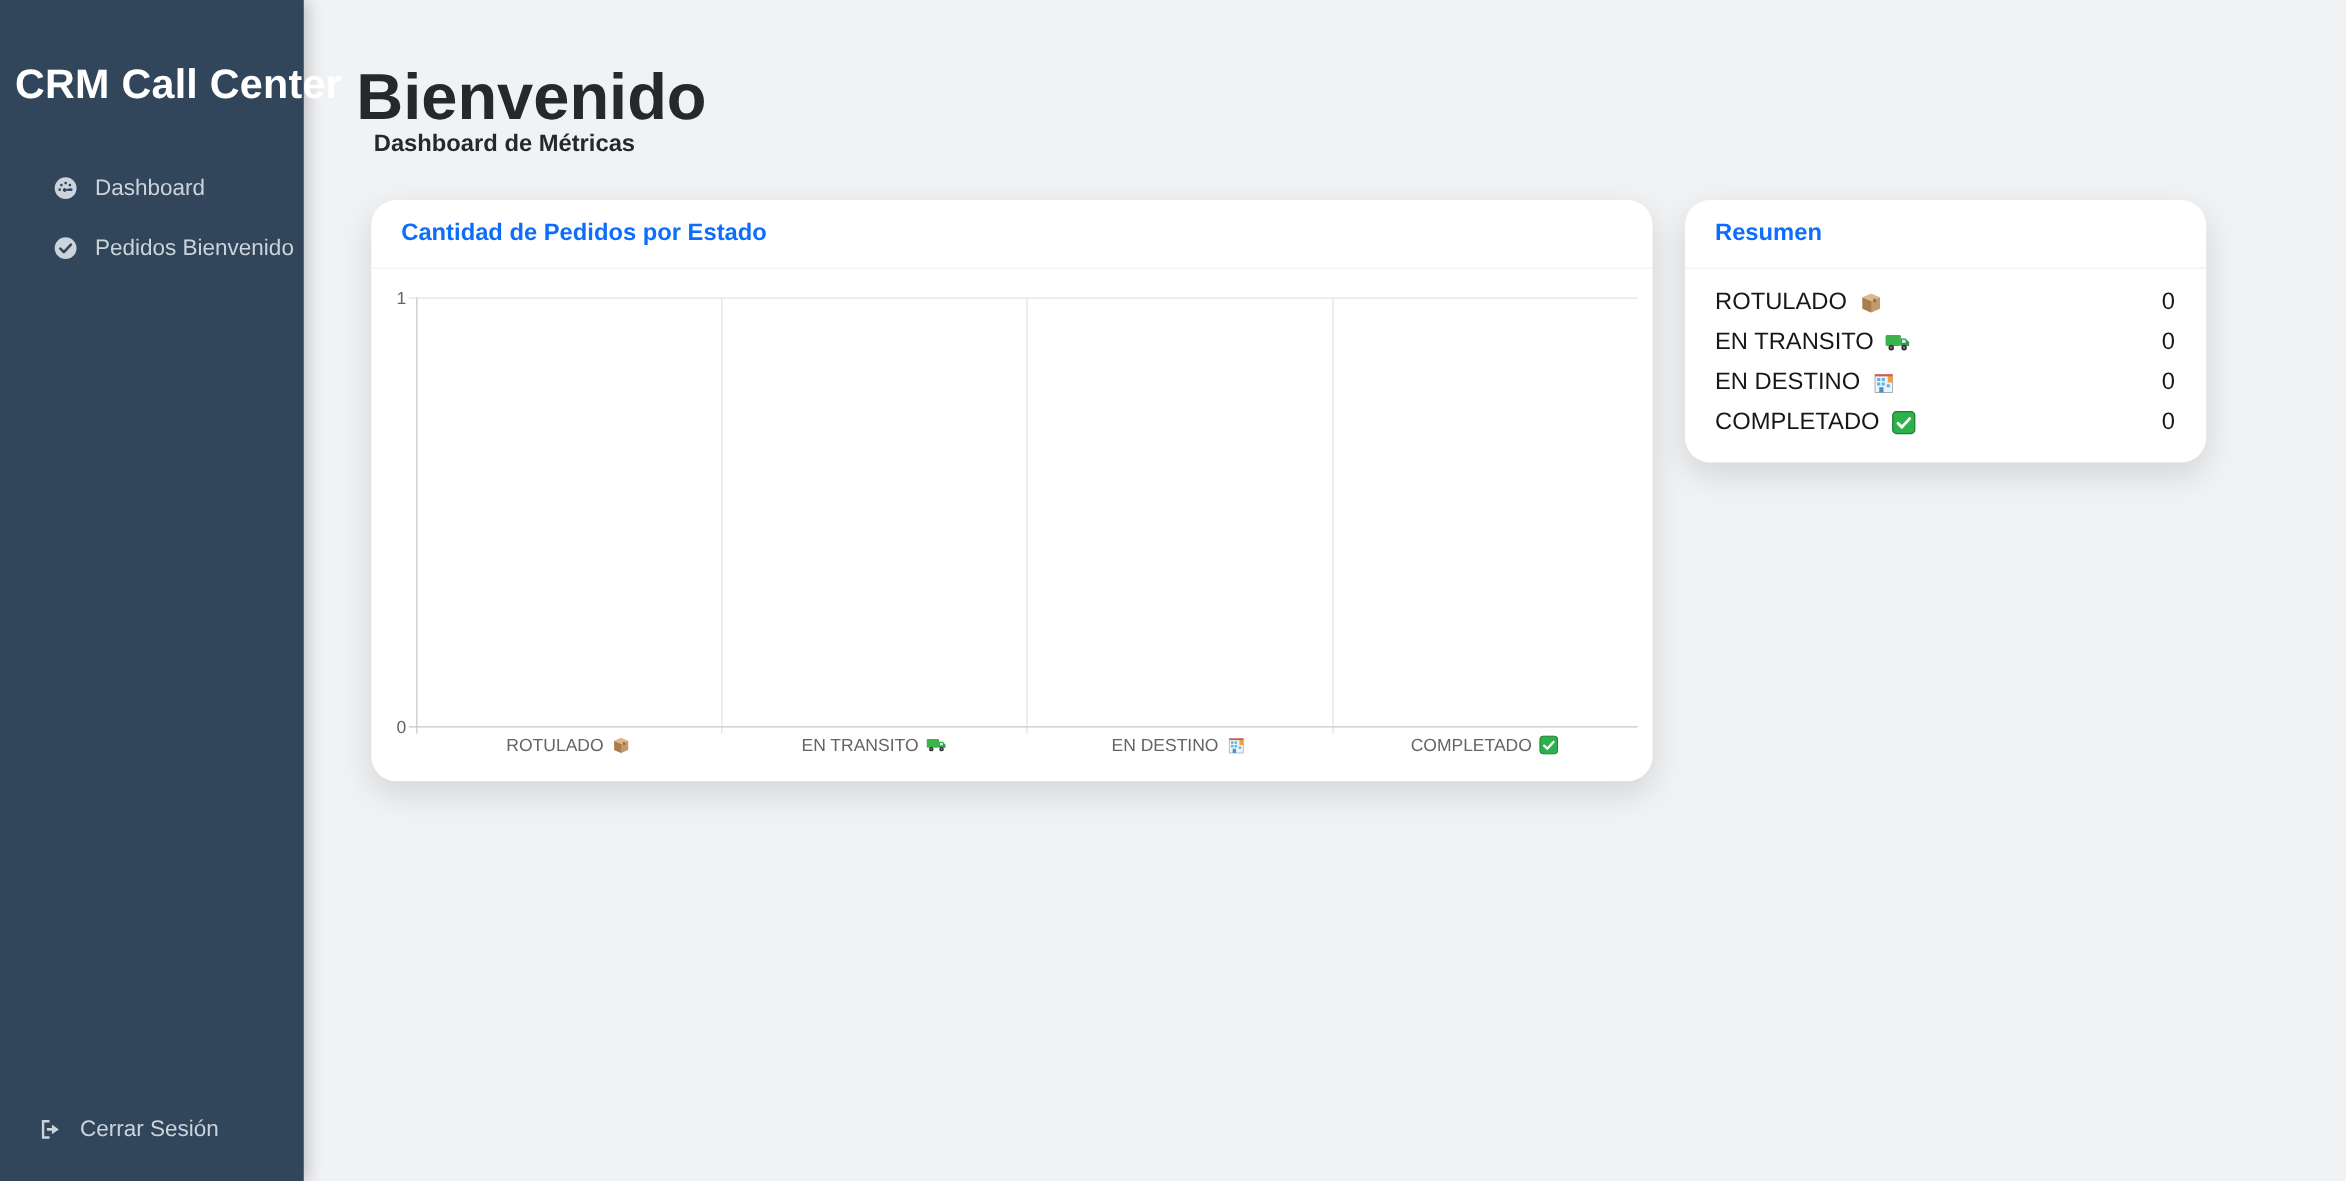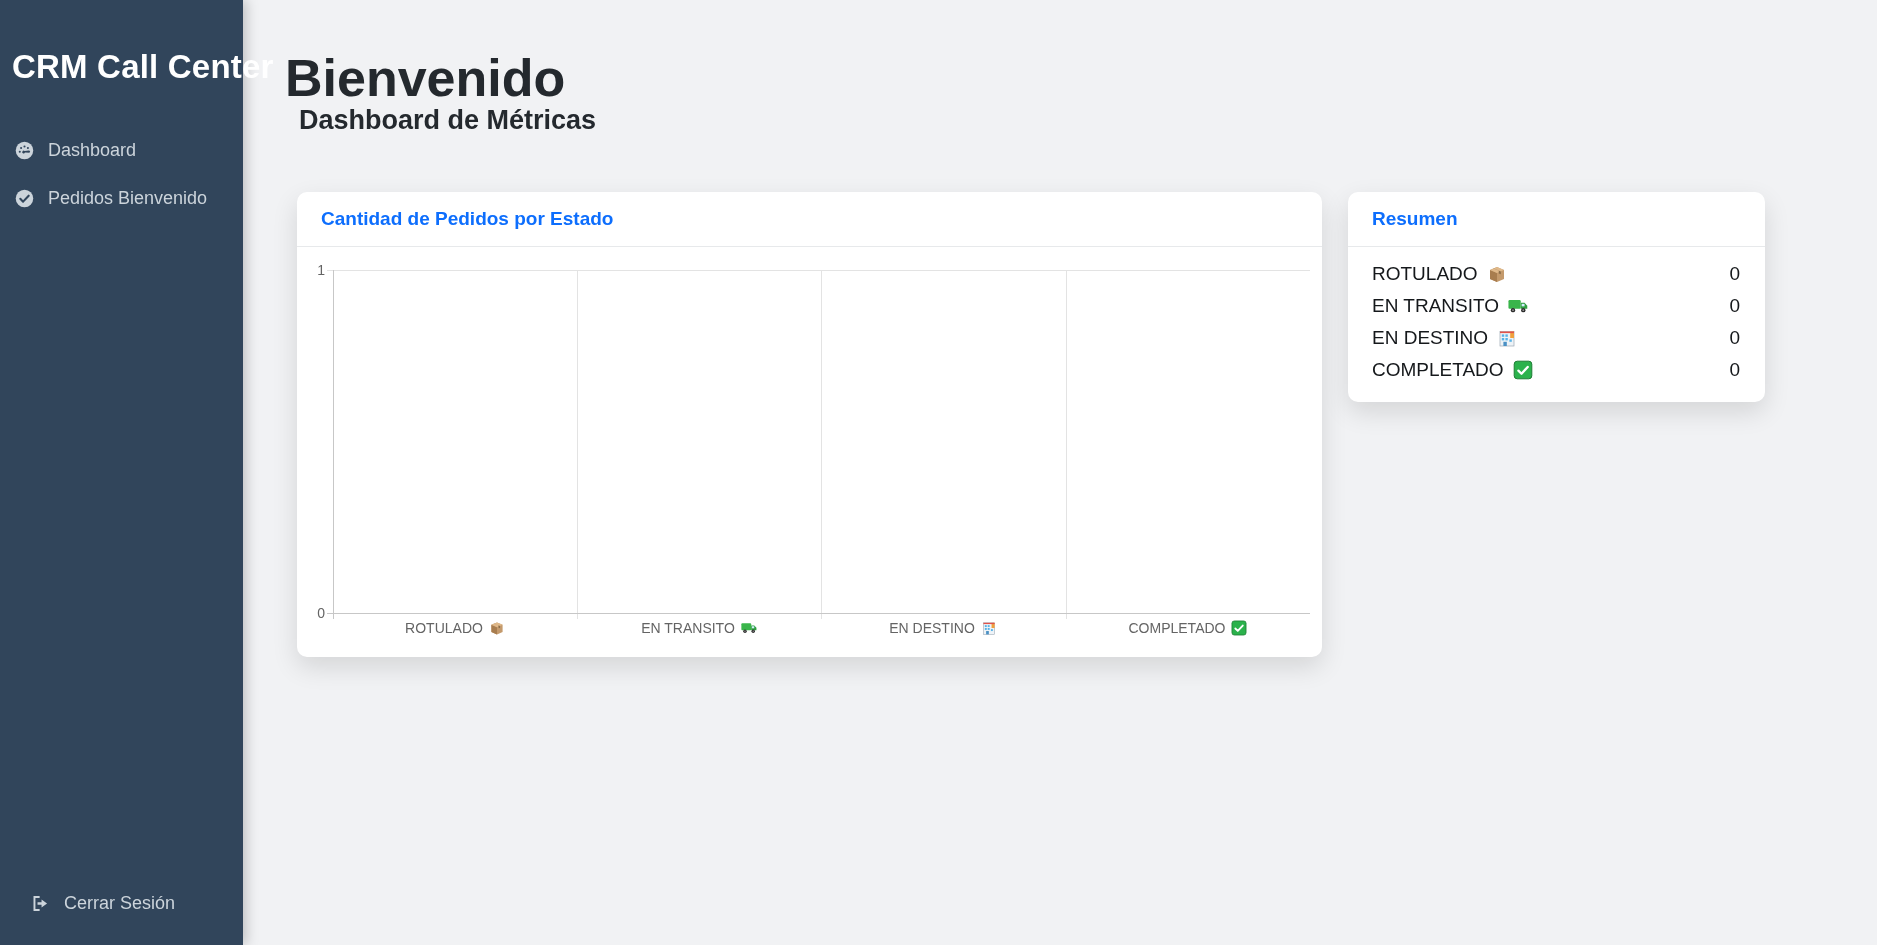--- a/index.html
+++ b/index.html
@@ -15,44 +15,43 @@
     position:absolute; left:0; top:0; width:243px; height:945px;
     background:#31455b;
     box-shadow:3px 0 12px rgba(0,0,0,.22);
     z-index:5;
   }
   .brand {
     position:absolute; left:12px; top:48px;
     font-size:33px; font-weight:700; color:#ffffff; letter-spacing:.2px;
     white-space:nowrap;
   }
-  .nav { position:absolute; top:126px; left:0; right:0; }
+  .nav { position:absolute; top:126px; left:0; right:0;padding-left:28px; }
   .nav-item, .logout-item {
     display:flex; align-items:center; height:48px; padding:0 12px;
     color:#ccd4db; font-size:18px; cursor:pointer; white-space:nowrap;
   }
   .s-icon { width:24px; height:24px; margin-right:12px; flex:0 0 24px; display:flex; align-items:center; justify-content:center; }
   .s-icon svg { width:21px; height:21px; }
   .logout-item { position:absolute; left:16px; right:0; bottom:18px; }
 
   
   .main { position:absolute; left:243px; top:0; right:0; bottom:0; }
   .welcome {
     position:absolute; left:42px; top:48px;
     font-size:52px; font-weight:700; color:#24292e;
   }
   .subtitle {
     position:absolute; left:56px; top:105px;
-    font-size:27px; font-weight:700; color:#24292e;
+    font-size:19px; font-weight:700; color:#24292e;
   }
 
   .card {
-    position:absolute; background:#ffffff; border-radius:10px;
+    position:absolute; background:#ffffff; border-radius:20px;
     box-shadow:0 10px 26px rgba(0,0,0,.12);
-    margin-top:32px;
   }
   .chart-card { left:54px; top:160px; width:1025px; height:465px; }
   .summary-card { left:1105px; top:160px; width:417px; height:210px; }
   .card-header {
     height:55px; border-bottom:1px solid #e7e9eb;
     display:flex; align-items:center; padding:0 24px;
     border-radius:10px 10px 0 0;
   }
   .card-title { color:#0d6efd; font-size:19px; font-weight:700; }
 

